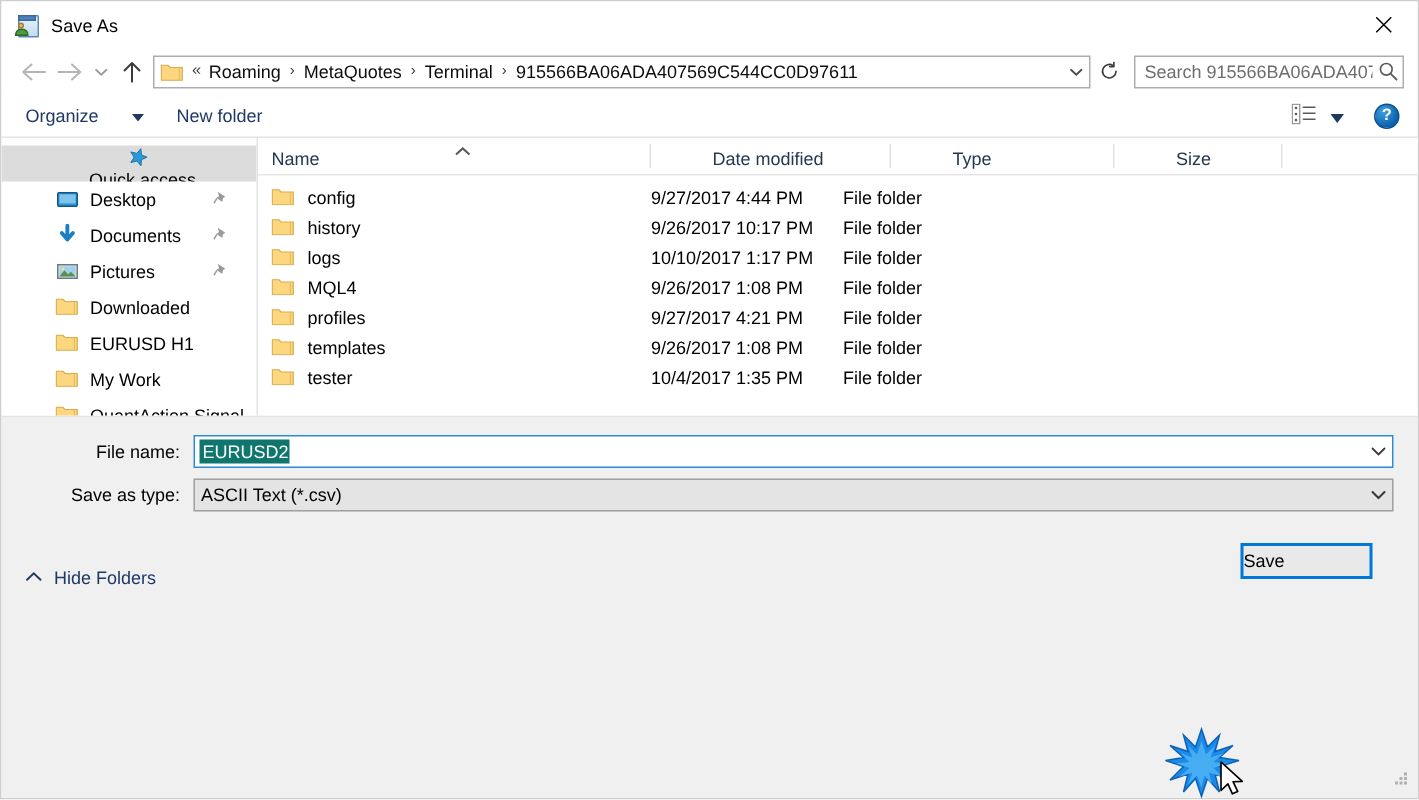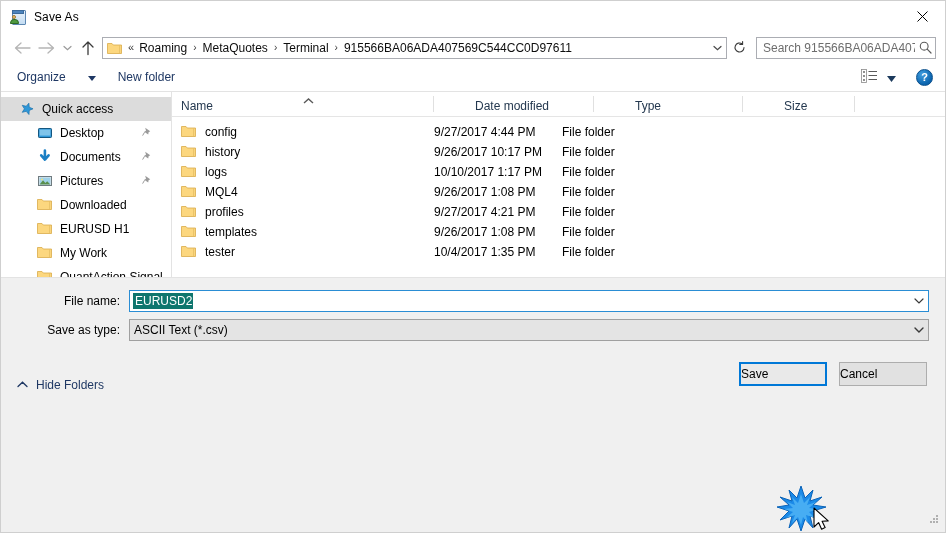--- a/index.html
+++ b/index.html
@@ -272,20 +272,21 @@
     white-space: nowrap;
   }
   .side-item.selected {
     background: #dcdcdc;
   }
   .side-item.indent {
     padding-left: 36px;
   }
   .side-item.group {
     padding-left: 18px;
+    flex-direction: column;
   }
   .side-icon {
     width: 16px; height: 16px;
     margin-right: 7px;
     flex: none;
     position: relative;
   }
   .side-label { overflow: hidden; }
   .pin {
     position: absolute;
@@ -876,23 +877,20 @@
           <path d="M1,5.5 L5.5,1.2 L10,5.5" stroke="#1f3864" stroke-width="1.3" fill="none" stroke-linecap="round"></path>
         </svg>
       </span>
       <span>Hide Folders</span>
     </div>
 
     <div class="action-buttons">
       <div class="btn primary">
         <span>Save</span>
       </div>
-      <div class="btn">
-        <span>Cancel</span>
-      </div>
     </div>
 
     <span class="grip">
       <svg width="13" height="13" viewBox="0 0 13 13">
         <g fill="#b0b0b0">
           <rect x="8" y="2" width="2" height="2"></rect>
           <rect x="5" y="5" width="2" height="2"></rect>
             <rect x="8" y="5" width="2" height="2"></rect>
           <rect x="2" y="8" width="2" height="2"></rect>
             <rect x="5" y="8" width="2" height="2"></rect>

